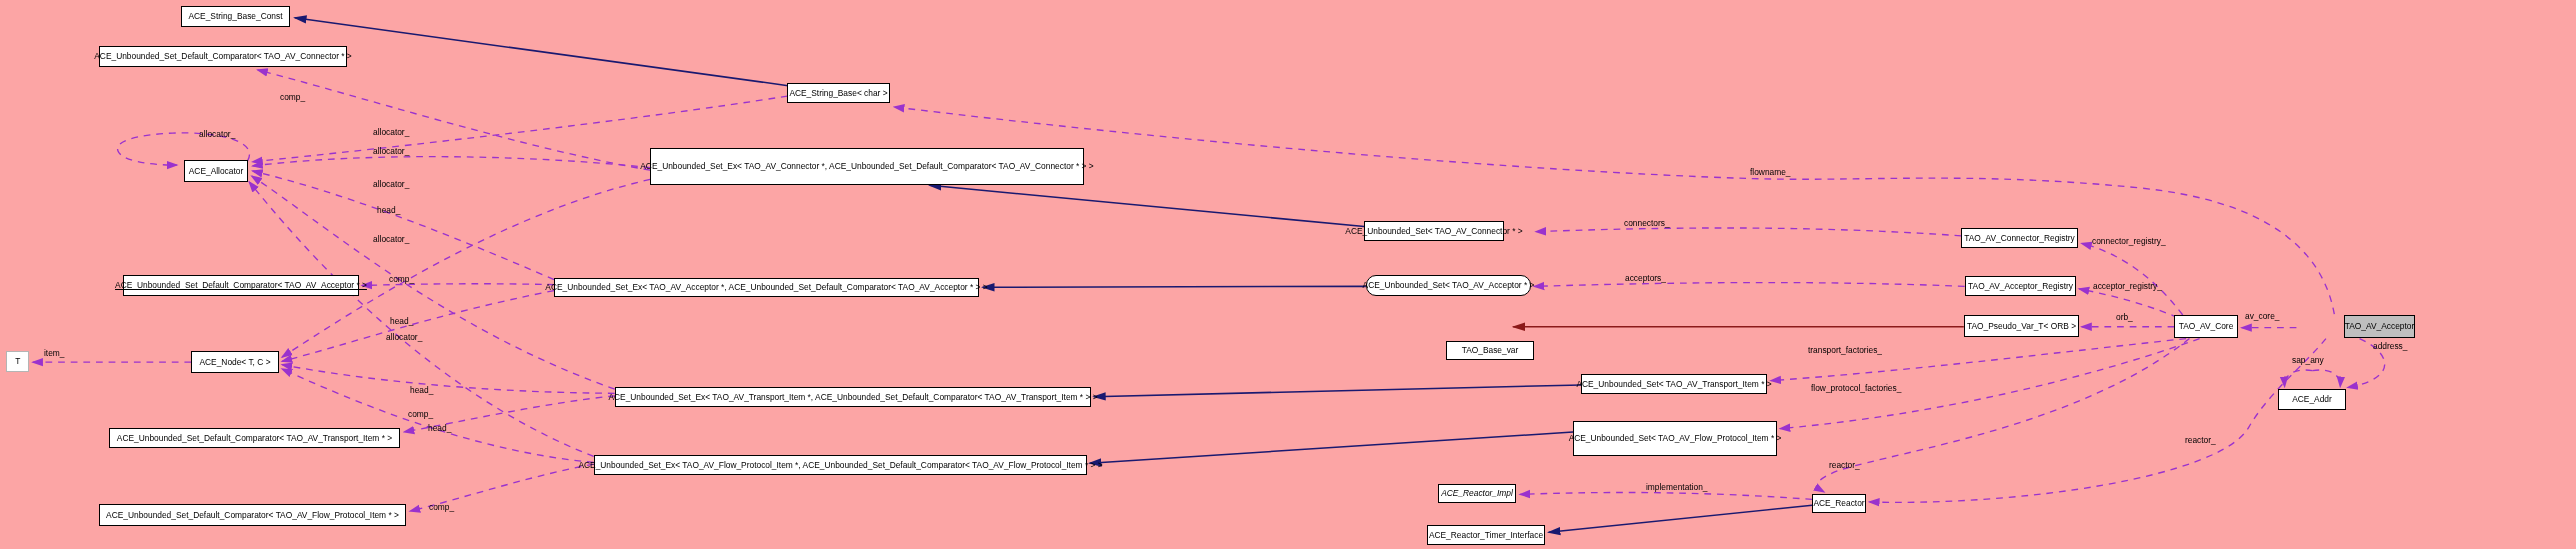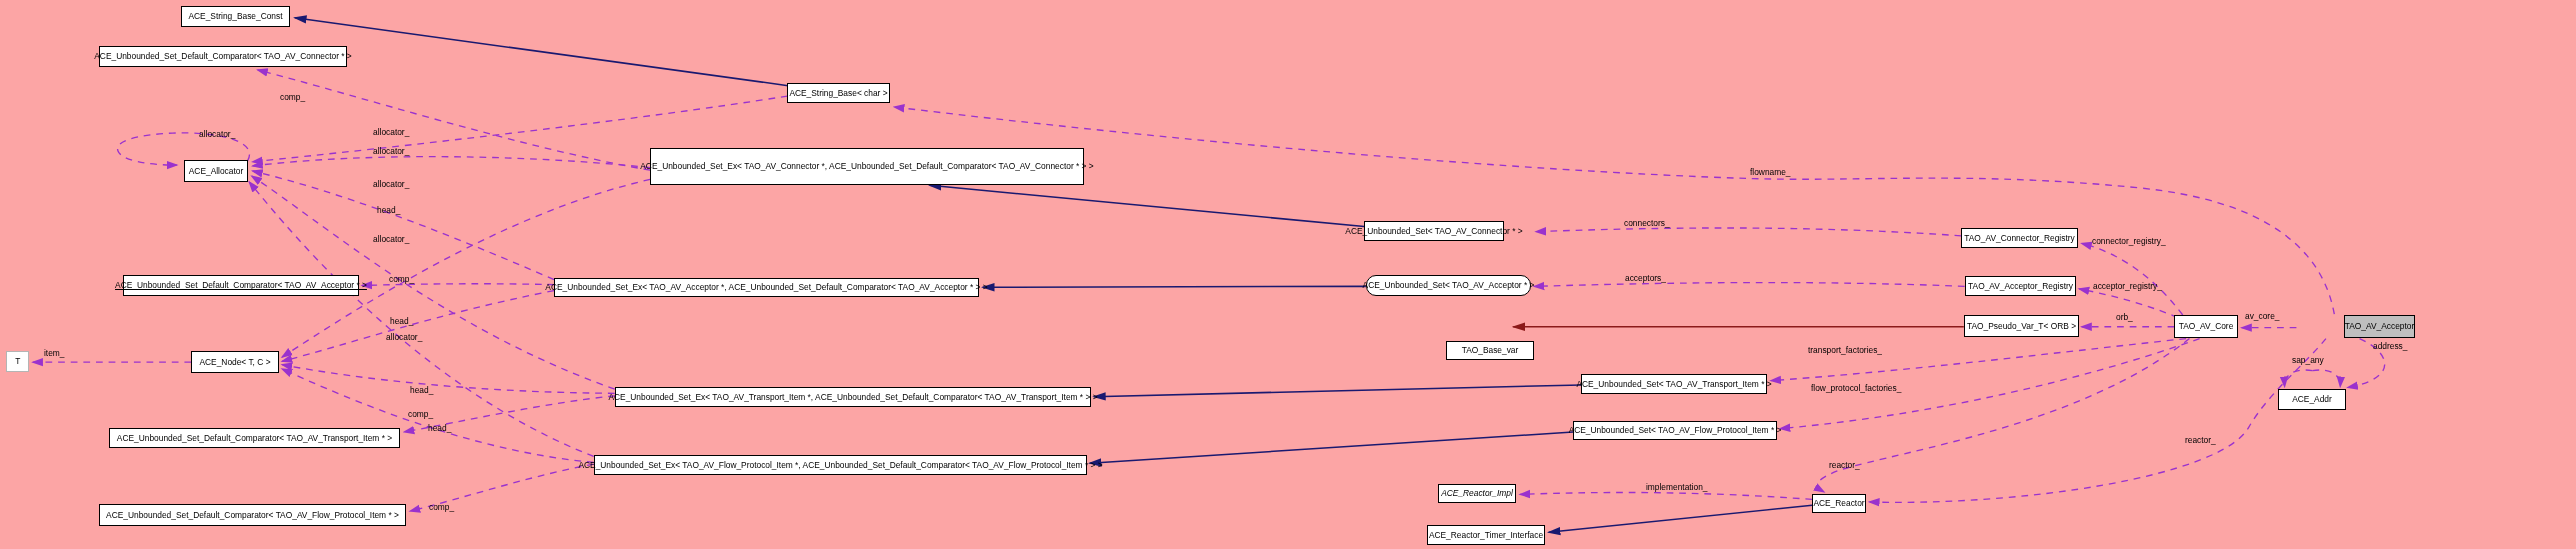--- a/index.html
+++ b/index.html
@@ -90,21 +90,21 @@
       <div class="node" style="left: 1964px; top: 315px; width: 115px; height: 22px;">TAO_Pseudo_Var_T&lt; ORB &gt;</div>
       <div class="node" style="left: 2174px; top: 315px; width: 64px; height: 23px;">TAO_AV_Core</div>
       <div class="node highlight" style="left: 2296px; top: 315px; width: 71px; height: 23px; margin-left: 48px;">TAO_AV_Acceptor</div>
       <div class="node muted" style="left: 5.9px; top: 351px; width: 23.6px; height: 21px;">T</div>
       <div class="node" style="left: 191px; top: 351px; width: 88px; height: 22px;">ACE_Node&lt; T, C &gt;</div>
       <div class="node" style="left: 615px; top: 387px; width: 476px; height: 20px;">ACE_Unbounded_Set_Ex&lt; TAO_AV_Transport_Item *, ACE_Unbounded_Set_Default_Comparator&lt; TAO_AV_Transport_Item * &gt; &gt;</div>
       <div class="node" style="left: 1581px; top: 374px; width: 186px; height: 20px;">ACE_Unbounded_Set&lt; TAO_AV_Transport_Item * &gt;</div>
       <div class="node" style="left: 2278px; top: 389px; width: 68px; height: 21px;">ACE_Addr</div>
       <div class="node" style="left: 109px; top: 428px; width: 291px; height: 20px;">ACE_Unbounded_Set_Default_Comparator&lt; TAO_AV_Transport_Item * &gt;</div>
       <div class="node" style="left: 594px; top: 455px; width: 493px; height: 20px;">ACE_Unbounded_Set_Ex&lt; TAO_AV_Flow_Protocol_Item *, ACE_Unbounded_Set_Default_Comparator&lt; TAO_AV_Flow_Protocol_Item * &gt; &gt;</div>
-      <div class="node" style="left: 1573px; top: 421px; width: 204px; height: 19px;">ACE_Unbounded_Set&lt; TAO_AV_Flow_Protocol_Item * &gt;</div>
+      <div class="node" style="left: 1573px; top: 421px; width: 204px; height: 35px;">ACE_Unbounded_Set&lt; TAO_AV_Flow_Protocol_Item * &gt;</div>
       <div class="node" style="left: 1438px; top: 484px; width: 78px; height: 19.4px; font-style: italic;">ACE_Reactor_Impl</div>
       <div class="node" style="left: 1812px; top: 494px; width: 54px; height: 19.4px;">ACE_Reactor</div>
       <div class="node" style="left: 99px; top: 504px; width: 307px; height: 22px;">ACE_Unbounded_Set_Default_Comparator&lt; TAO_AV_Flow_Protocol_Item * &gt;</div>
       <div class="node" style="left: 1427px; top: 525px; width: 118px; height: 20px; text-align: right;">ACE_Reactor_Timer_Interface</div>
     </div>
   <div id="labels-layer">
       <div class="elabel" style="left: 199px; top: 130px;">allocator_</div>
       <div class="elabel" style="left: 280px; top: 93px;">comp_</div>
       <div class="elabel" style="left: 373px; top: 128px;">allocator_</div>
       <div class="elabel" style="left: 373px; top: 147px;">allocator_</div>

